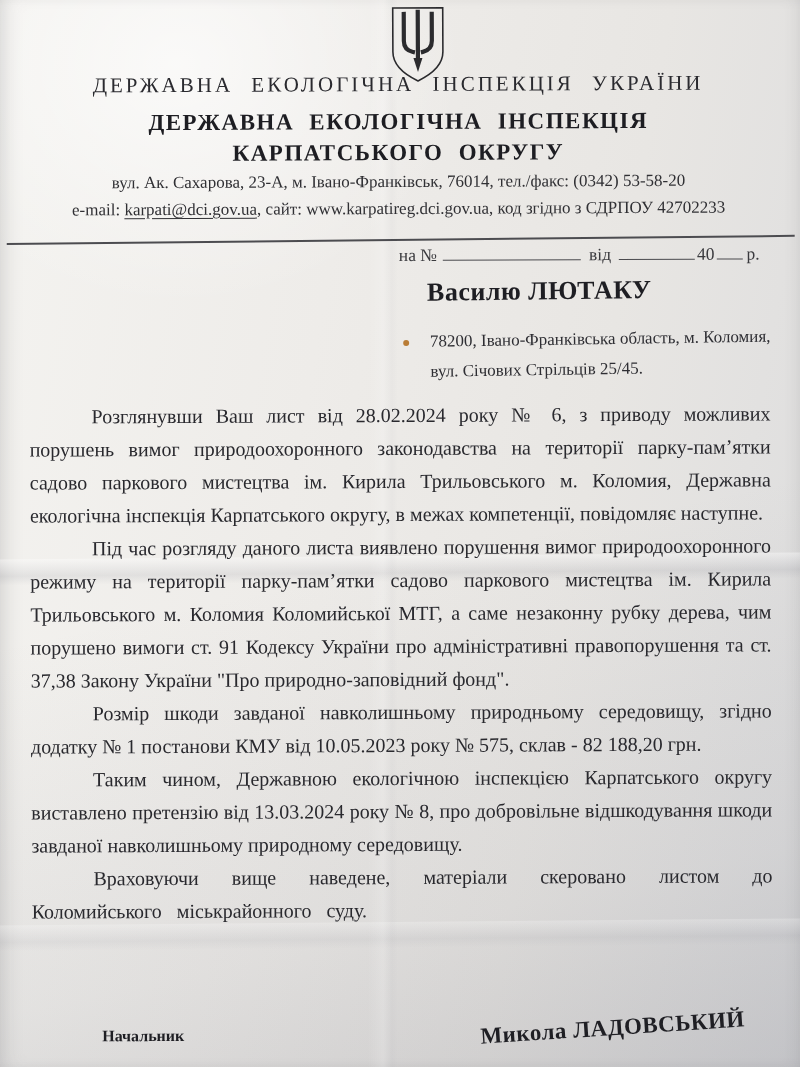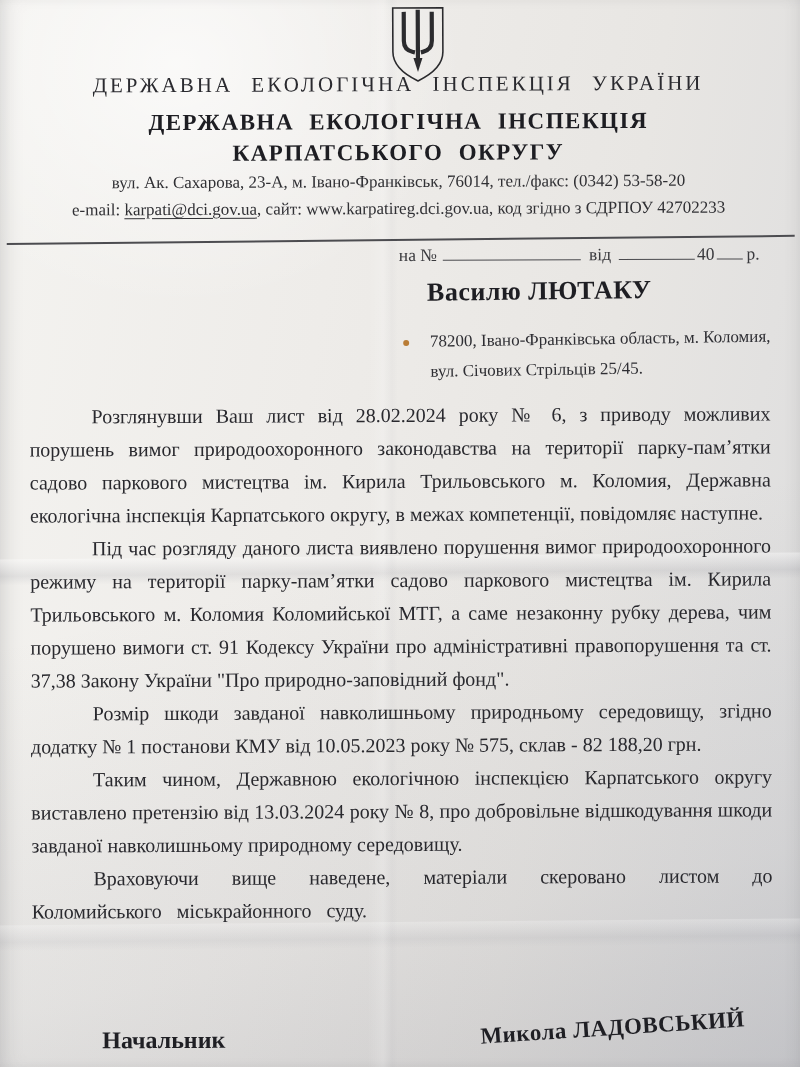--- a/index.html
+++ b/index.html
@@ -89,21 +89,21 @@
 
   .body-text {
     position: absolute; left: 30px; top: 399px; width: 741px;
     font-size: 20px; line-height: 33px; text-align: justify; color: #29292e;
   }
   .body-text p { margin: 0; text-indent: 62px; }
   .body-text p.wide { word-spacing: 10px; }
 
   .sig-pos {
     position: absolute; left: 100px; top: 1026px;
-    font-size: 24px; font-weight: bold; color: #1f1f24;
+    font-size: 16px; font-weight: bold; color: #1f1f24;
   }
   .sig-name {
     position: absolute; left: 478px; top: 1016px;
     font-size: 23px; font-weight: bold; letter-spacing: .5px; color: #1f1f24;
     transform: rotate(-3.5deg);
   }
 </style>
 </head>
 <body>
 

